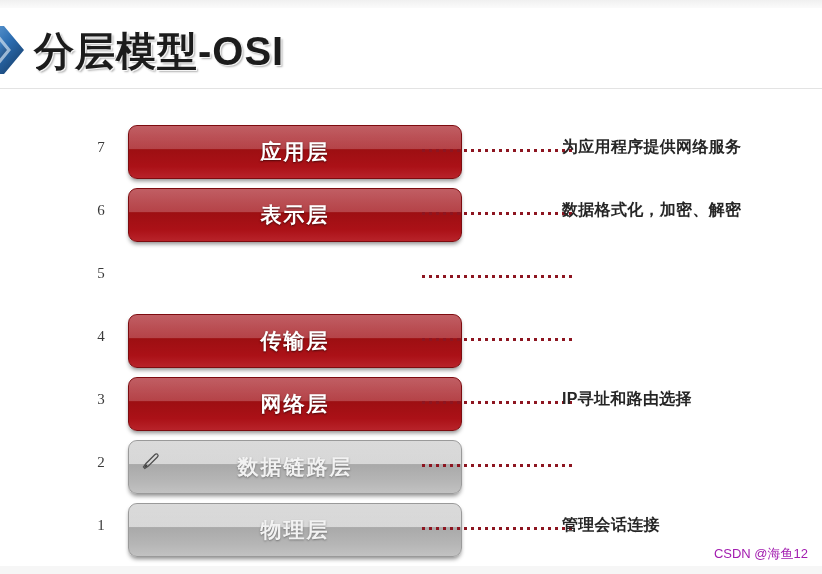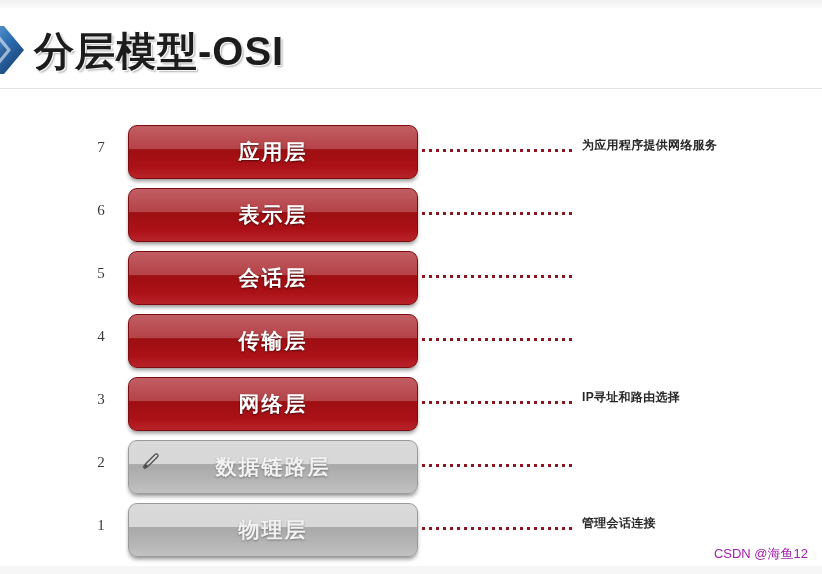--- a/index.html
+++ b/index.html
@@ -82,20 +82,21 @@
   }
   .layer-bar {
     position: absolute;
     left: 128px;
     top: 7px;
     width: 288px;
     height: 52px;
     border-radius: 9px;
     box-shadow: 0 3px 4px -1px rgba(0,0,0,0.45);
     overflow: hidden;
+    padding-left: 44px;
   }
   .layer-bar.red {
     background:
       linear-gradient(to bottom,
         #ad2c33 0%,
         #b23b40 44%,
         #9d0f12 45%,
         #ab1117 78%,
         #b8232a 100%);
     border: 1px solid #7d0c10;
@@ -147,23 +148,23 @@
     left: 422px;
     top: 31px;
     width: 150px;
     height: 3px;
     background-image: linear-gradient(to right, #8d1520 0px, #8d1520 3px, transparent 3px, transparent 7px);
     background-size: 7px 3px;
     background-repeat: repeat-x;
   }
   .layer-desc {
     position: absolute;
-    left: 582px;
+    left: 562px;
     top: 19px;
-    font-size: 12px;
+    font-size: 16px;
     font-weight: bold;
     color: #262626;
     white-space: nowrap;
     letter-spacing: 0.3px;
   }
 
   
   .watermark {
     position: absolute;
     right: 14px;
@@ -211,27 +212,24 @@
         <div class="connector"></div>
         <div class="layer-desc">为应用程序提供网络服务</div>
       </div>
       <div class="layer-row">
         <div class="layer-number">6</div>
         <div class="layer-bar red">
           <div class="gloss"></div>
           <div class="layer-label">表示层</div>
         </div>
         <div class="connector"></div>
+        <div class="layer-desc">数据格式化，加密、解密</div>
       </div>
       <div class="layer-row">
         <div class="layer-number">5</div>
-        <div class="layer-bar red">
-          <div class="gloss"></div>
-          <div class="layer-label">会话层</div>
-        </div>
         <div class="connector"></div>
       </div>
       <div class="layer-row">
         <div class="layer-number">4</div>
         <div class="layer-bar red">
           <div class="gloss"></div>
           <div class="layer-label">传输层</div>
         </div>
         <div class="connector"></div>
       </div>

